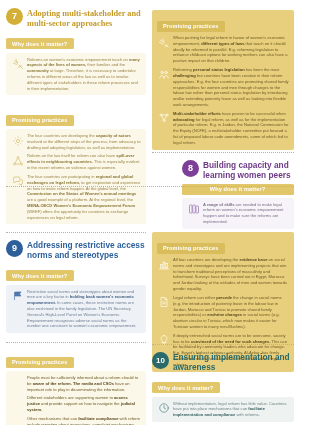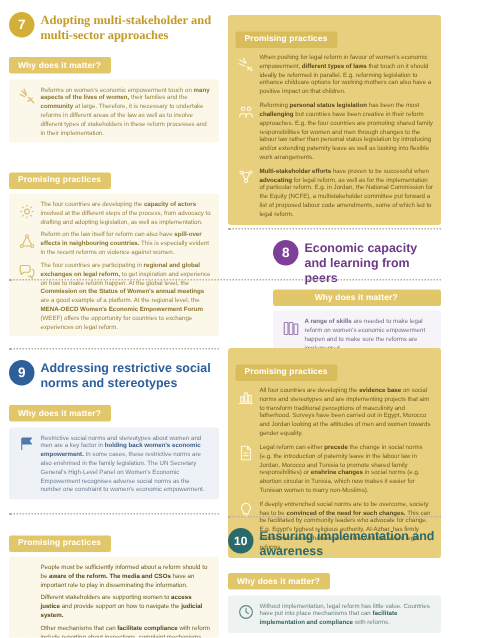--- a/index.html
+++ b/index.html
@@ -156,21 +156,21 @@
       </span>
       <span class="txt"><b>Multi-stakeholder efforts</b> have proven to be successful when <b>advocating</b> for legal reform, as well as for the implementation of particular reform. E.g. in Jordan, the National Commission for the Equity (NCFE), a multistakeholder committee put forward a list of proposed labour code amendments, some of which led to legal reform.</span>
     </div>
   </div>
 
   <div class="divider blk" id="div2"></div>
 
   <div class="blk purple" id="b8">
     <div class="sec-head">
       <div class="badge">8</div>
-      <div class="sec-title">Economic capacity and learning from peers</div>
+      <div class="sec-title">Building capacity and learning women peers</div>
     </div>
     <div class="spacer"></div>
     <div class="ribbon wide" style="text-align:center;">Why does it matter?</div>
     <div class="spacer"></div>
     <div class="card">
       <div class="row">
         <span class="ico">
           <svg viewBox="0 0 24 24" fill="none" stroke="#9b7bb0" stroke-width="1.5">
             <rect x="3" y="4" width="5" height="16" rx="1"></rect>
               <rect x="9.5" y="4" width="5" height="16" rx="1"></rect>
@@ -217,21 +217,21 @@
       </div>
     </div>
   </div>
 
   <div class="divider blk" id="div1"></div>
   <div class="divider blk" id="div3"></div>
 
   <div class="blk blue" id="b9">
     <div class="sec-head">
       <div class="badge">9</div>
-      <div class="sec-title">Addressing restrictive social norms and stereotypes</div>
+      <div class="sec-title">Addressing restrictive access norms and stereotypes</div>
     </div>
     <div class="spacer"></div>
     <div class="ribbon">Why does it matter?</div>
     <div class="spacer"></div>
     <div class="card">
       <div class="row">
         <span class="ico">
           <svg viewBox="0 0 24 24" fill="#4f79ad" stroke="#4f79ad" stroke-width="1.4" stroke-linejoin="round">
             <path d="M5 4v16" fill="none"></path>
               <path d="M6 4h12l-3 4 3 4H6z"></path>

